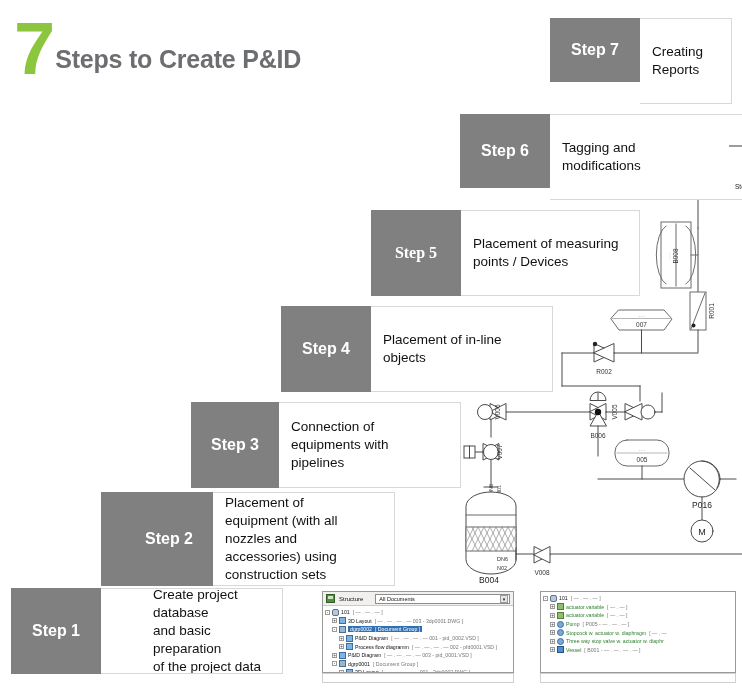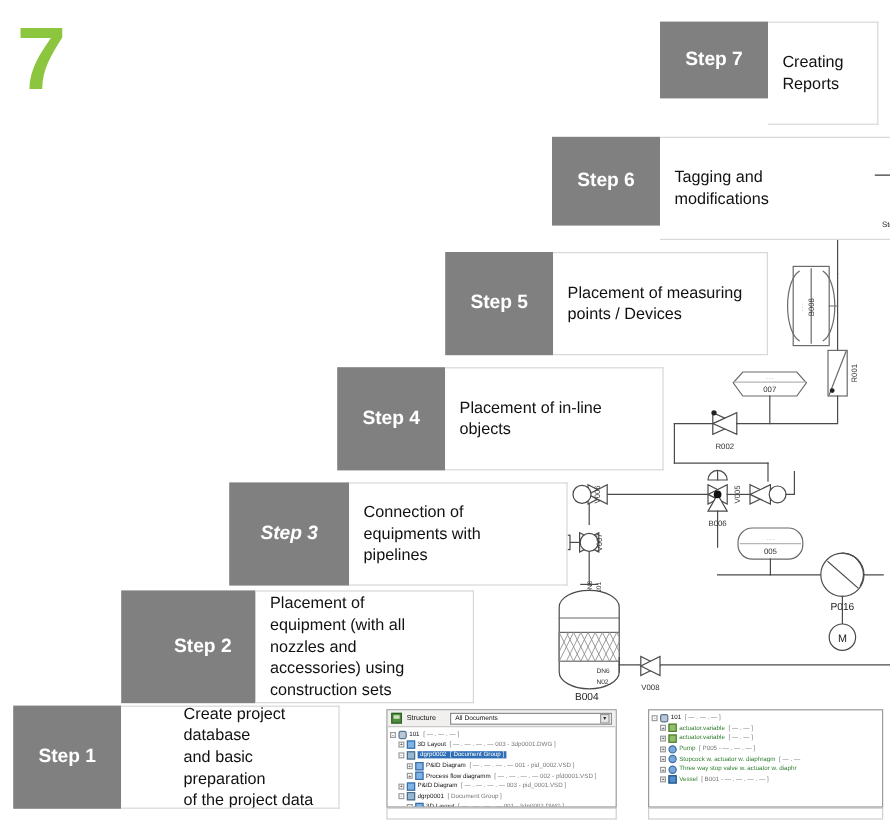--- a/index.html
+++ b/index.html
@@ -41,29 +41,29 @@
   
   #step7{left:550px;top:18px;}
   #step7 .step-label{width:90px;height:64px;}
   #step7 .step-body{width:92px;height:86px;}
 
   #step6{left:460px;top:114px;}
   #step6 .step-label{width:90px;height:74px;}
   #step6 .step-body{width:272px;height:86px;}
 
   #step5{left:371px;top:210px;}
-  #step5 .step-label{width:90px;height:86px;}
+  #step5 .step-label{width:90px;height:86px;font-family:Liberation Serif, serif;}
   #step5 .step-body{width:179px;height:86px;}
 
   #step4{left:281px;top:306px;}
   #step4 .step-label{width:90px;height:86px;}
   #step4 .step-body{width:182px;height:86px;}
 
   #step3{left:191px;top:402px;}
-  #step3 .step-label{width:100px;height:86px;font-style:italic;}
+  #step3 .step-label{width:88px;height:86px;}
   #step3 .step-body{width:182px;height:86px;}
 
   #step2{left:101px;top:492px;}
   #step2 .step-label{width:112px;height:94px;padding-left:24px;}
   #step2 .step-body{width:182px;height:94px;}
 
   #step1{left:11px;top:588px;}
   #step1 .step-label{width:90px;height:86px;}
   #step1 .step-body{width:182px;height:86px;padding-left:40px;}
 
@@ -128,20 +128,21 @@
   #tree-shadow{left:322px;top:673px;width:192px;height:10px;}
   #obj-shadow{left:540px;top:673px;width:196px;height:10px;}
 </style>
 </head>
 <body>
 
 <div id="root">
 
   <div class="title-wrap">
     <span class="big7">7</span>
+    <span class="title-text">Steps to Create P&amp;ID</span>
   </div>
 
   <svg id="pid" viewBox="0 0 742 688" xmlns="http://www.w3.org/2000/svg">
     <g fill="none" stroke="#4a4a4a" stroke-width="1" stroke-linecap="square">
 
       <line x1="698" y1="196" x2="698" y2="228"></line>
       <line x1="698" y1="228" x2="698" y2="300"></line>
 
       <rect x="661" y="222" width="30" height="66" fill="#ffffff" stroke="#6a6a6a"></rect>
       <path d="M666 226 a13 30 0 0 0 0 58 M686 226 a13 30 0 0 1 0 58" stroke="#6a6a6a"></path>

